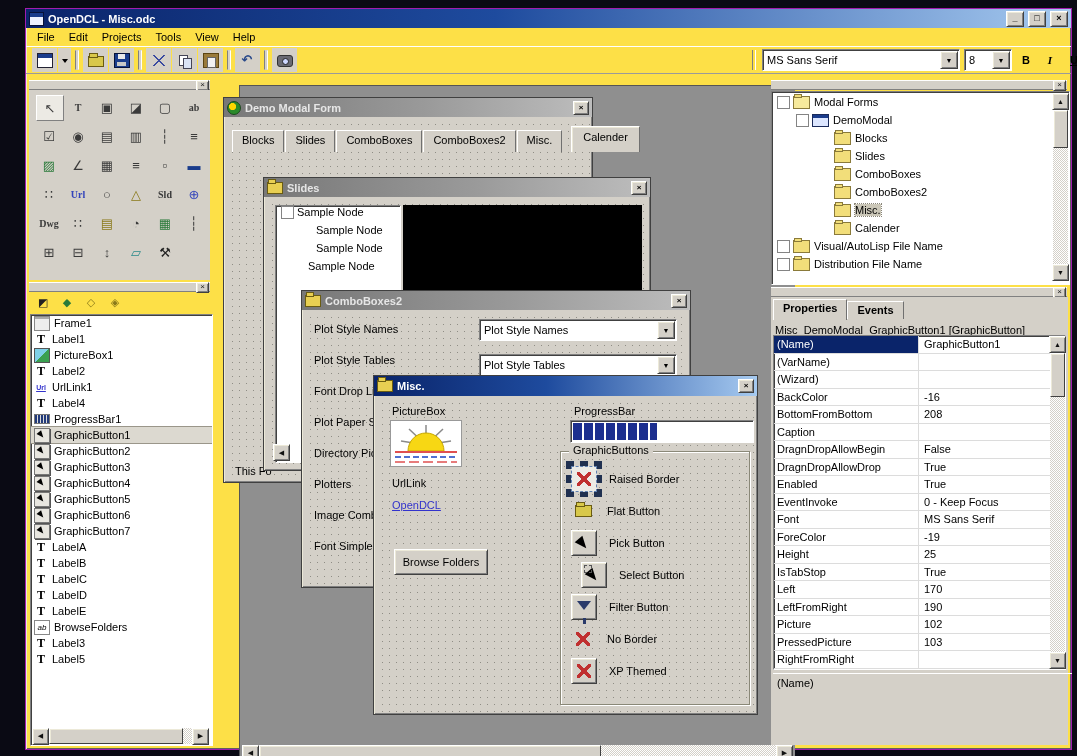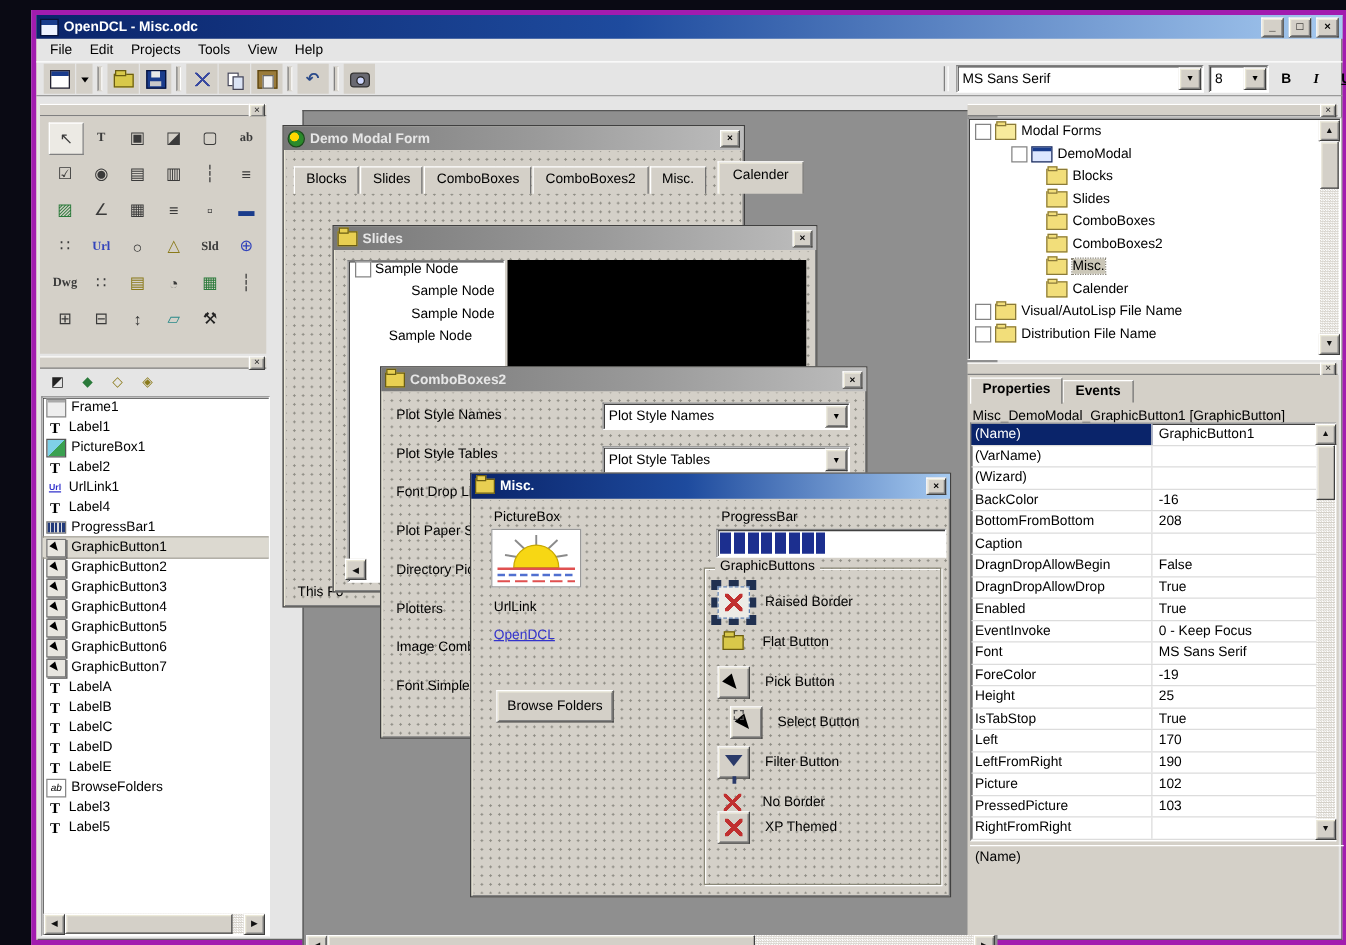--- a/index.html
+++ b/index.html
@@ -5,22 +5,22 @@
   html,body{margin:0;padding:0;background:#0a0a14;}
   #stage{position:relative;width:1077px;height:756px;overflow:hidden;
          font-family:"Liberation Sans","DejaVu Sans",sans-serif;font-size:11px;color:#000;}
   .abs{position:absolute;}
   
   .r3{background:#d4d0c8;border:1px solid;border-color:#fff #404040 #404040 #fff;
       box-shadow:inset 1px 1px 0 #ece9d8, inset -1px -1px 0 #808080;}
   .s3{background:#fff;border:1px solid;border-color:#808080 #fff #fff #808080;
       box-shadow:inset 1px 1px 0 #404040;}
   
-  #mainwin{left:25px;top:8px;width:1045px;height:740px;background:#e5e5e5;
-           border:4px solid #a21caf;box-shadow:inset 1px 1px 0 #ece9d8, inset -1px -1px 0 #606060;}
+  #mainwin{left:25px;top:8px;width:1045px;height:740px;background:#fde047;
+           border:1px solid #a21caf;box-shadow:inset 1px 1px 0 #ece9d8, inset -1px -1px 0 #606060;}
   .titlebar{height:19px;display:flex;align-items:center;padding:0 3px;gap:4px;
             background:linear-gradient(90deg,#0a246a 0%,#1e4b9e 45%,#a6caf0 100%);color:#fff;font-weight:bold;}
   .tb-inactive{background:linear-gradient(90deg,#787878 0%,#9a9a9a 55%,#bdbdbd 100%);color:#e6e6e6;}
   .capbtn{width:16px;height:14px;font-size:9px;line-height:12px;text-align:center;font-weight:bold;color:#000;padding:0;}
   .capbtn.sm{width:14px;height:12px;font-size:8px;}
   .appicon{width:13px;height:12px;background:linear-gradient(#1a3c8c 0 4px,#eef2ff 4px);border:1px solid #07123a;}
   .menu{display:flex;align-items:center;height:18px;padding-left:4px;}
   .mi{padding:2px 7px;}
   
   .toolrow{display:flex;align-items:center;height:26px;padding-left:6px;gap:1px;}
@@ -92,21 +92,21 @@
   .logoicon{width:12px;height:12px;border-radius:50%;background:radial-gradient(circle at 38% 38%,#ffd700 32%,#2a8a2a 36%);border:1px solid #1a4a1a;flex:none;}
   .ttext{flex:1;overflow:hidden;white-space:nowrap;}
   
   .tabstrip{display:flex;align-items:flex-end;gap:1px;}
   .dtab{padding:3px 9px;background:#d4d0c8;border:1px solid;border-color:#fff #707070 #707070 #fff;border-bottom:none;height:15px;}
   .dtab.active{padding:4px 11px;height:17px;margin-left:8px;box-shadow:inset 1px 1px 0 #ece9d8;}
   
   .twisty{width:11px;height:11px;border:1px solid #848484;background:#fff;font-size:9px;line-height:9px;text-align:center;flex:none;margin-right:3px;}
   .twisty.hiddenbox{visibility:hidden;}
   .trow{display:flex;align-items:flex-start;height:18px;white-space:nowrap;}
-  .lvl0{padding-left:5px;} .lvl0b{padding-left:16px;} .lvl1{padding-left:24px;margin-left:10px;} .lvl2{padding-left:46px;}
+  .lvl0{padding-left:5px;} .lvl0b{padding-left:16px;} .lvl1{padding-left:24px;} .lvl2{padding-left:46px;}
   .ticon{width:15px;height:11px;margin-right:4px;flex:none;position:relative;}
   .folder,.folder-closed,.folder-open{background:#f2de7a;border:1px solid #8a7a3a;}
   .folder::before,.folder-closed::before,.folder-open::before{content:"";position:absolute;top:-3px;left:0;width:6px;height:2px;background:#f2de7a;border:1px solid #8a7a3a;}
   .folder-open{background:#f7ea9c;}
   .form-icon{background:#dce6ff;border:1px solid #1a2a5a;}
   .form-icon::before{content:"";position:absolute;left:0;top:0;right:0;height:3px;background:#1a3c8c;}
   .trow.selected .tlabel{background:#cbc7b8;outline:1px dotted #8a867a;}
   
   .ptab{display:inline-block;padding:2px 9px 2px 9px;border:1px solid;border-color:#fff #707070 #707070 #fff;border-bottom:none;background:#d4d0c8;position:relative;top:2px;height:13px;}
   .ptab.active{top:0;padding-bottom:5px;z-index:2;}
@@ -563,21 +563,21 @@
                 <span>Filter Button</span>
               </div>
 
               <div class="gbrow" style="top: 172px;">
                 <span class="gbi gbx">
                   <span class="inner"></span>
                 </span>
                 <span>No Border</span>
               </div>
 
-              <div class="gbrow" style="top: 192px;">
+              <div class="gbrow" style="top: 204px;">
                 <span class="gbi gb-raised gbx">
                   <span class="inner"></span>
                 </span>
                 <span>XP Themed</span>
               </div>
             </div>
         </div>
       </div>
     </div>
 

